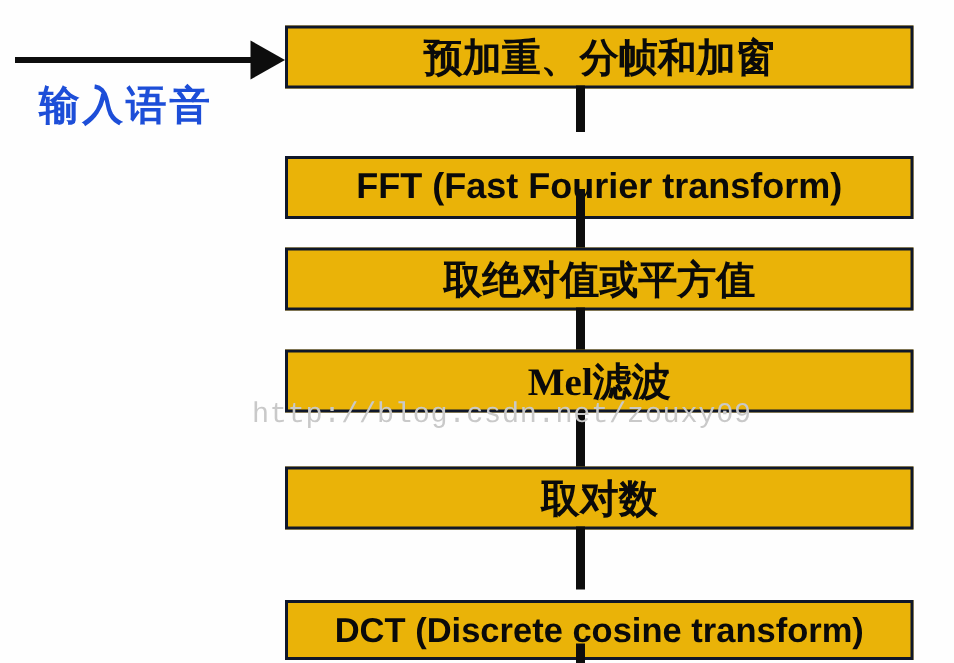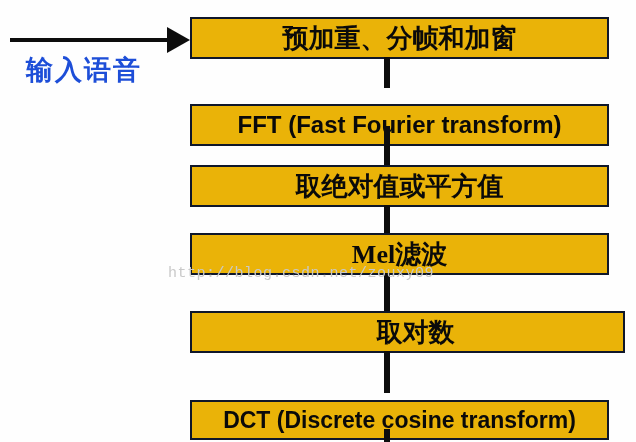--- a/index.html
+++ b/index.html
@@ -57,21 +57,21 @@
     font-size: 27px;
     font-weight: bold;
     color: #1d4ed8;
     letter-spacing: 2px;
     white-space: nowrap;
   }
   #watermark {
     position: absolute;
     left: 168px; top: 265px;
     font-family: "Liberation Mono", "DejaVu Sans Mono", monospace;
-    font-size: 15px;
+    font-size: 19px;
     color: #c9c9c9;
     letter-spacing: 0.5px;
     white-space: nowrap;
     pointer-events: none;
   }
 </style>
 </head>
 <body>
 
 <div id="canvas">
@@ -93,21 +93,21 @@
   <div class="step-box" style="top:165px;">
     <span>取绝对值或平方值</span>
   </div>
   <div class="connector" style="top:205px; height:30px;"></div>
 
   <div class="step-box" style="top:233px;font-family:Liberation Serif, serif;">
     <span>Mel滤波</span>
   </div>
   <div class="connector" style="top:273px; height:40px;"></div>
 
-  <div class="step-box" style="top:311px;padding-left:16px;">
+  <div class="step-box" style="top:311px;">
     <span>取对数</span>
   </div>
   <div class="connector" style="top:351px; height:42px;"></div>
 
   <div class="step-box en-wider" style="top:400px; height:36px;">
     <span>DCT (Discrete cosine transform)</span>
   </div>
   <div class="connector" style="top:429px; height:13px;"></div>
 
   <div id="watermark">http://blog.csdn.net/zouxy09</div>

